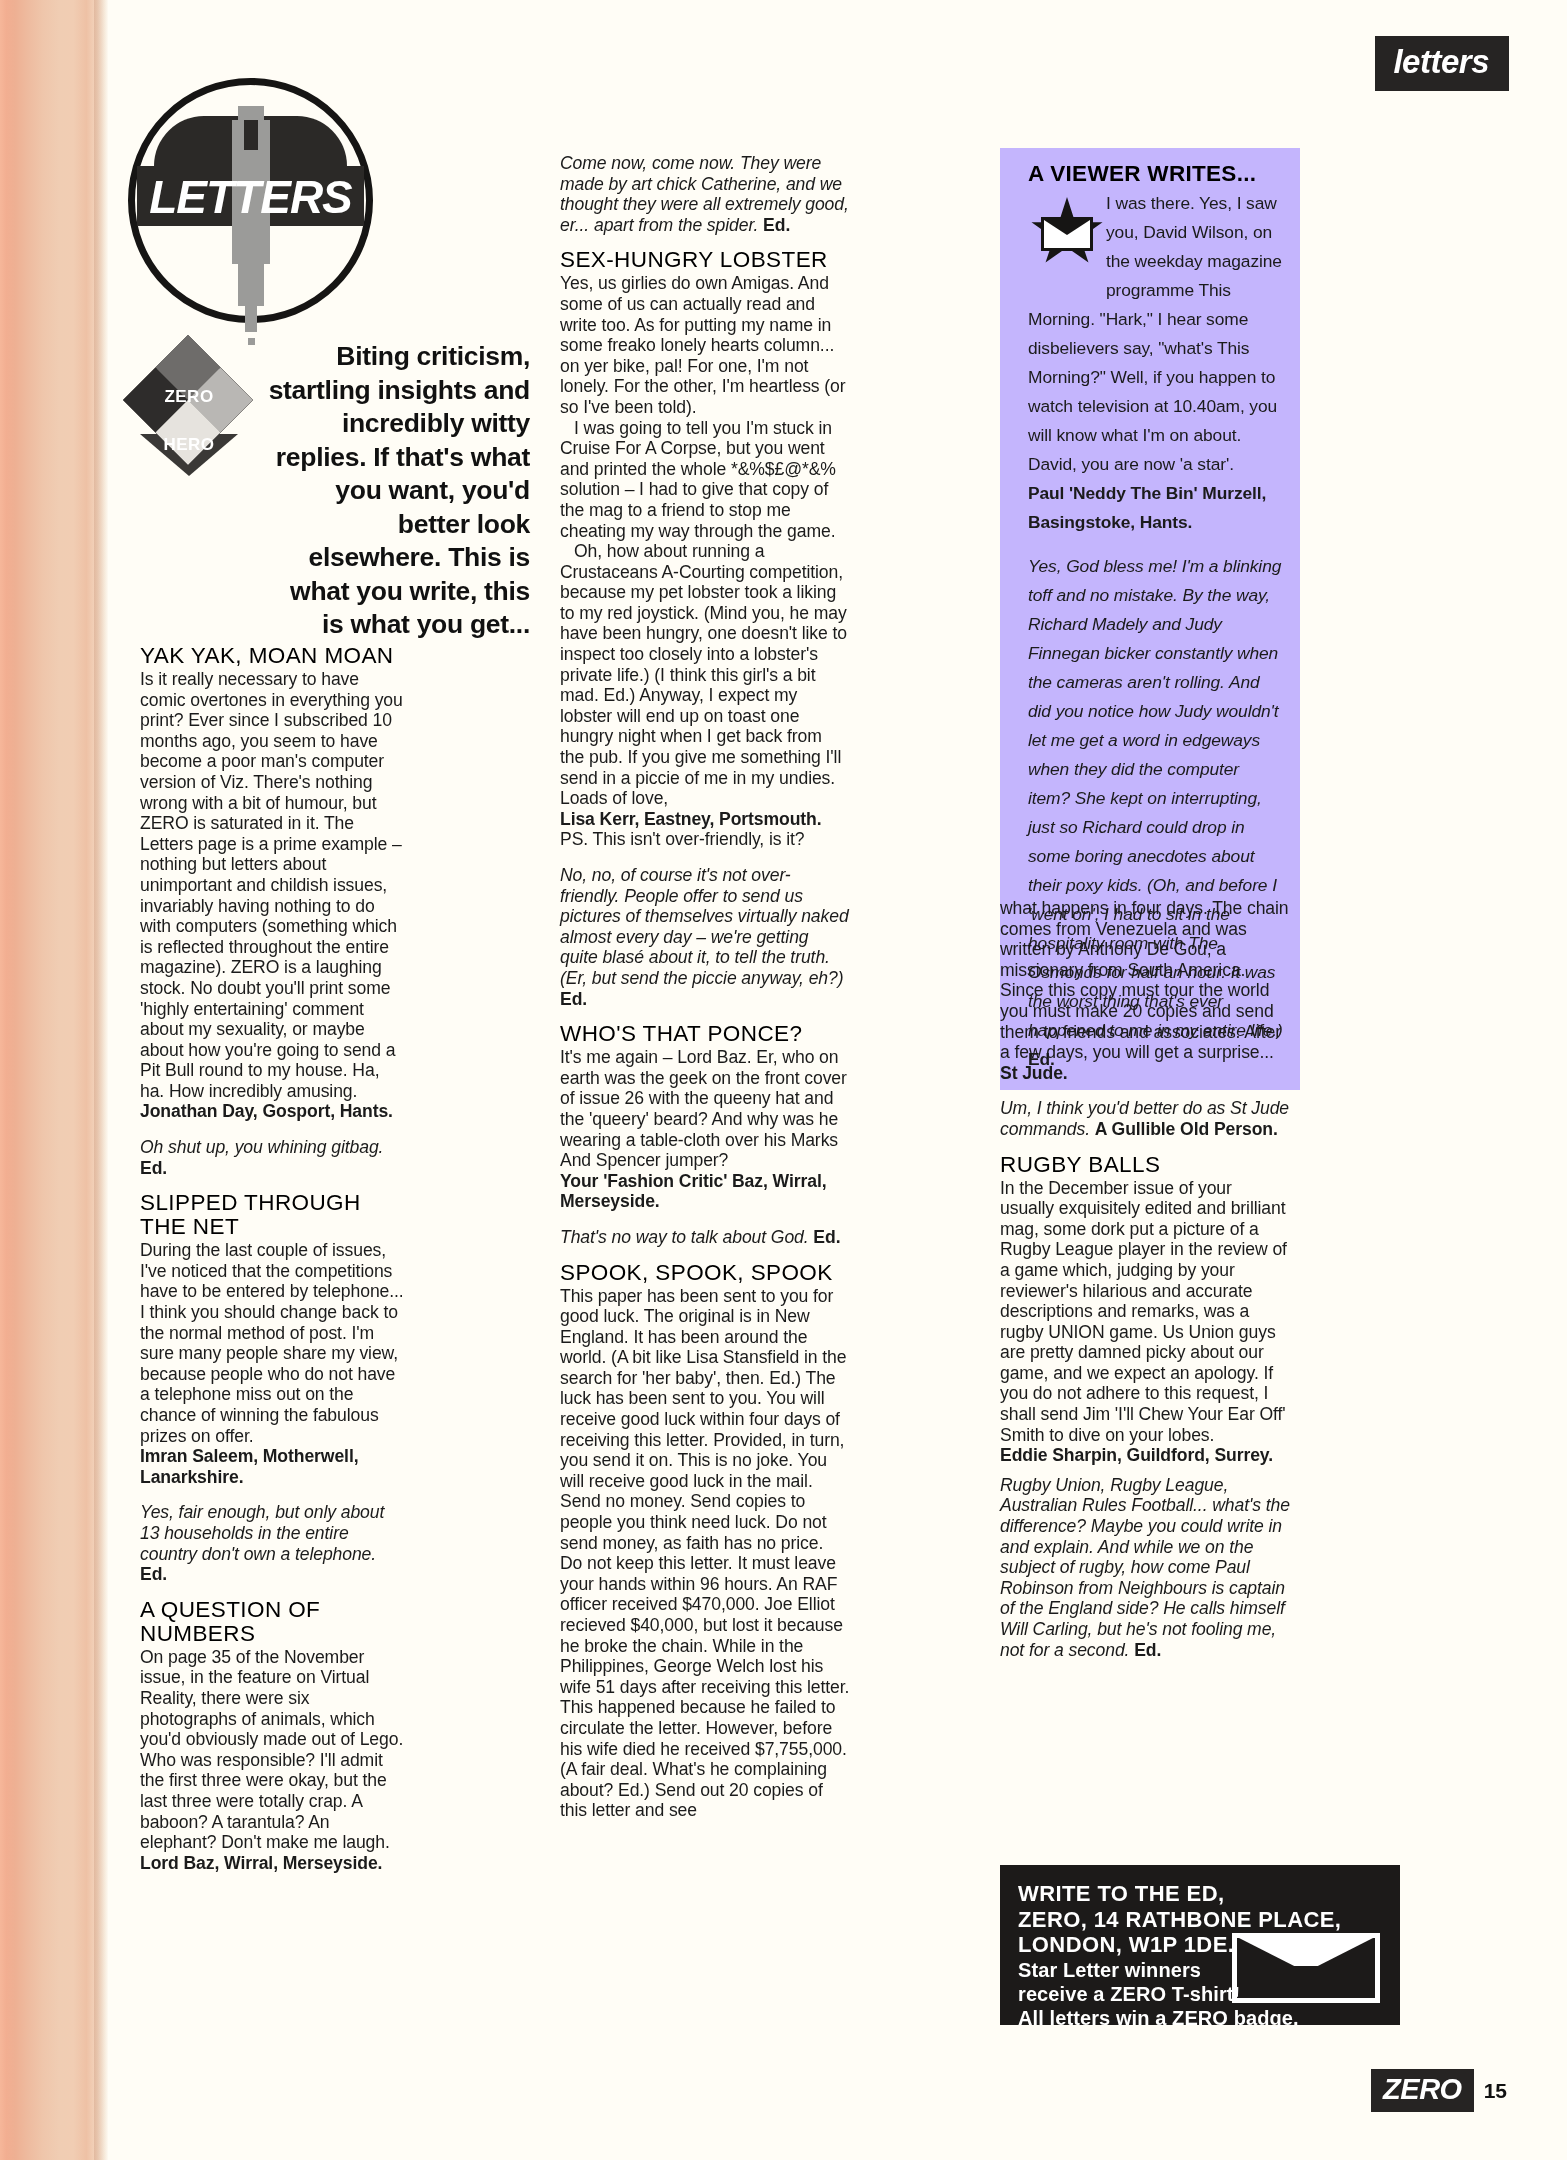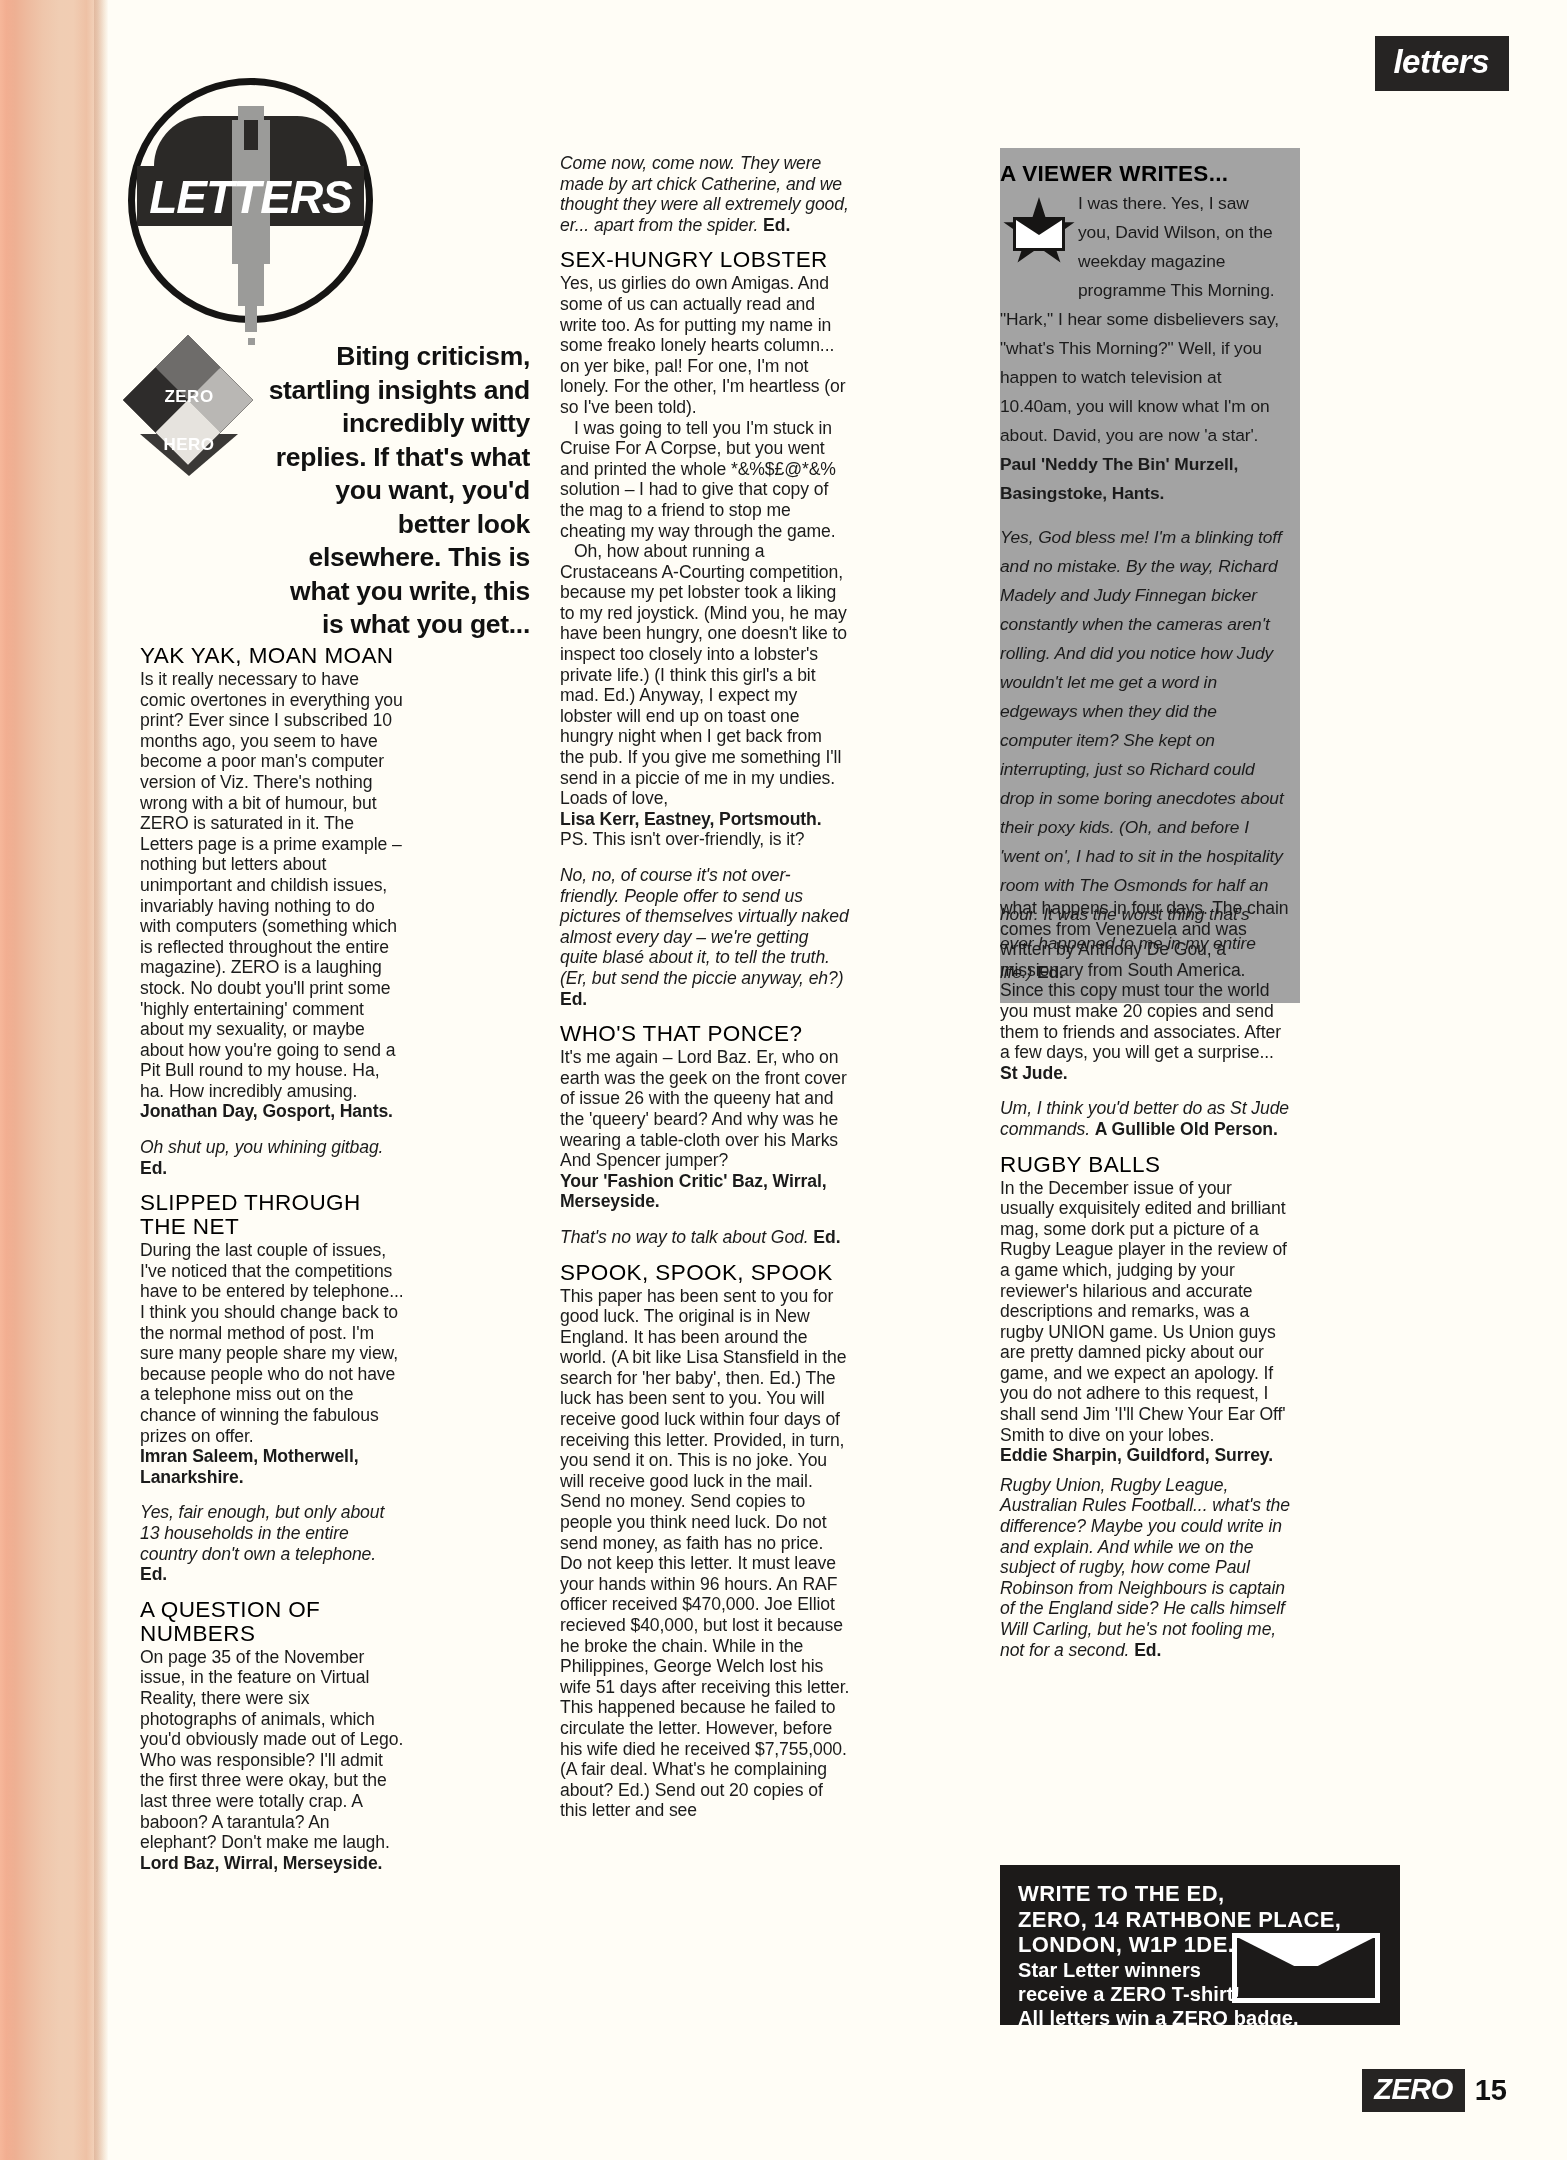--- a/index.html
+++ b/index.html
@@ -114,21 +114,21 @@
   }
 
   
   #col1{ left:140px; width:265px; top:618px; }
   #col2{ left:560px; width:290px; top:140px; }
   #col3{ left:1000px; width:290px; top:885px; }
 
   
   #viewer-box{
     position:absolute; left:1000px; top:148px; width:300px;
-    background:#a3a3a3; padding:13px 16px 16px 0;
+    background:#c4b5fd; padding:13px 16px 16px 28px;
     box-sizing:border-box;
   }
   #viewer-box .vh{
     font-weight:bold; font-size:22.5px; letter-spacing:.3px; margin-bottom:2px;
   }
   #viewer-box .star-wrap{ float:left; width:78px; height:98px; position:relative; }
   #viewer-box .body-txt{ font-size:17.4px; line-height:29px; }
 
   .star{
     position:absolute; left:2px; top:8px; width:74px; height:72px;
@@ -172,21 +172,21 @@
     width:30px; height:8px; background:#1c1a19;
   }
 
   
   #footer{ position:absolute; right:60px; bottom:48px; display:flex; align-items:center; }
   #footer .zbadge{
     background:#262423; color:#fff; font-weight:bold; font-style:italic;
     font-size:29px; letter-spacing:-.5px; padding:4px 12px 6px 12px;
   }
   #footer .pgno{
-    color:#111; font-weight:bold; font-size:29px; margin-left:10px;
+    color:#111; font-weight:bold; font-size:21px; margin-left:10px;
   }
 </style>
 </head>
 <body>
 
 <div id="page-edge"></div>
 <div id="page-sheet"></div>
 
 <div id="letters-tab">letters</div>
 

